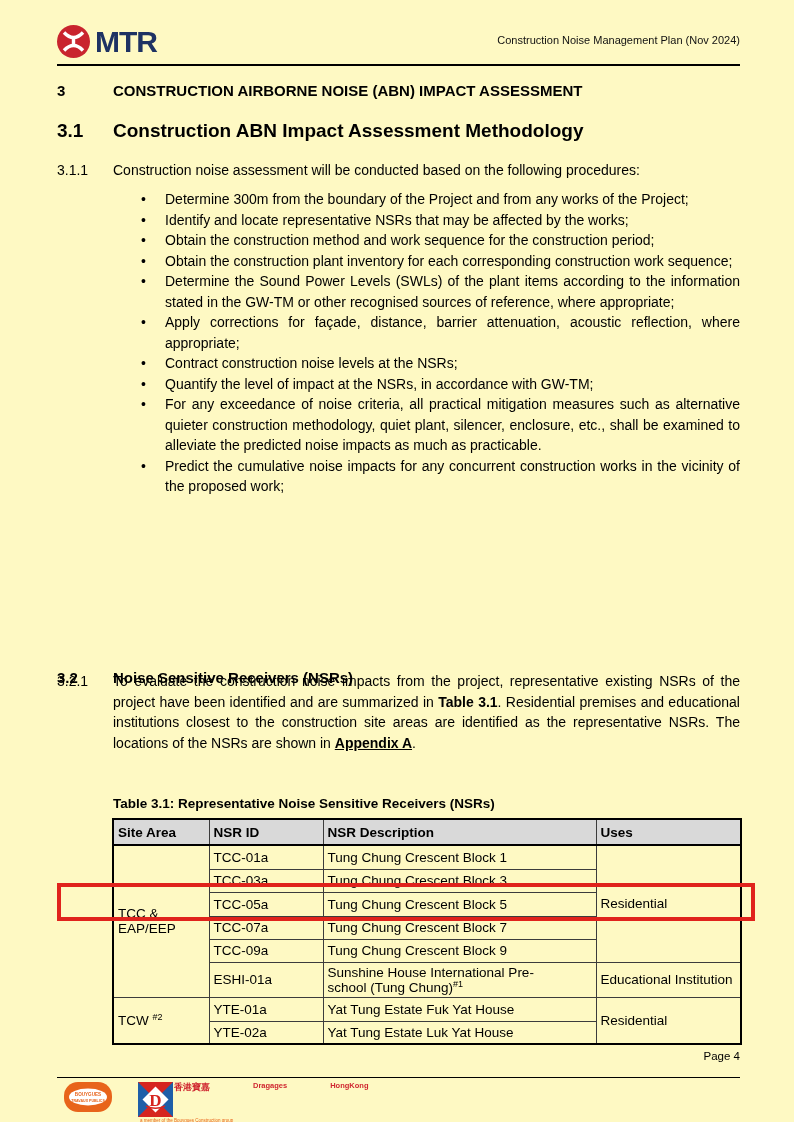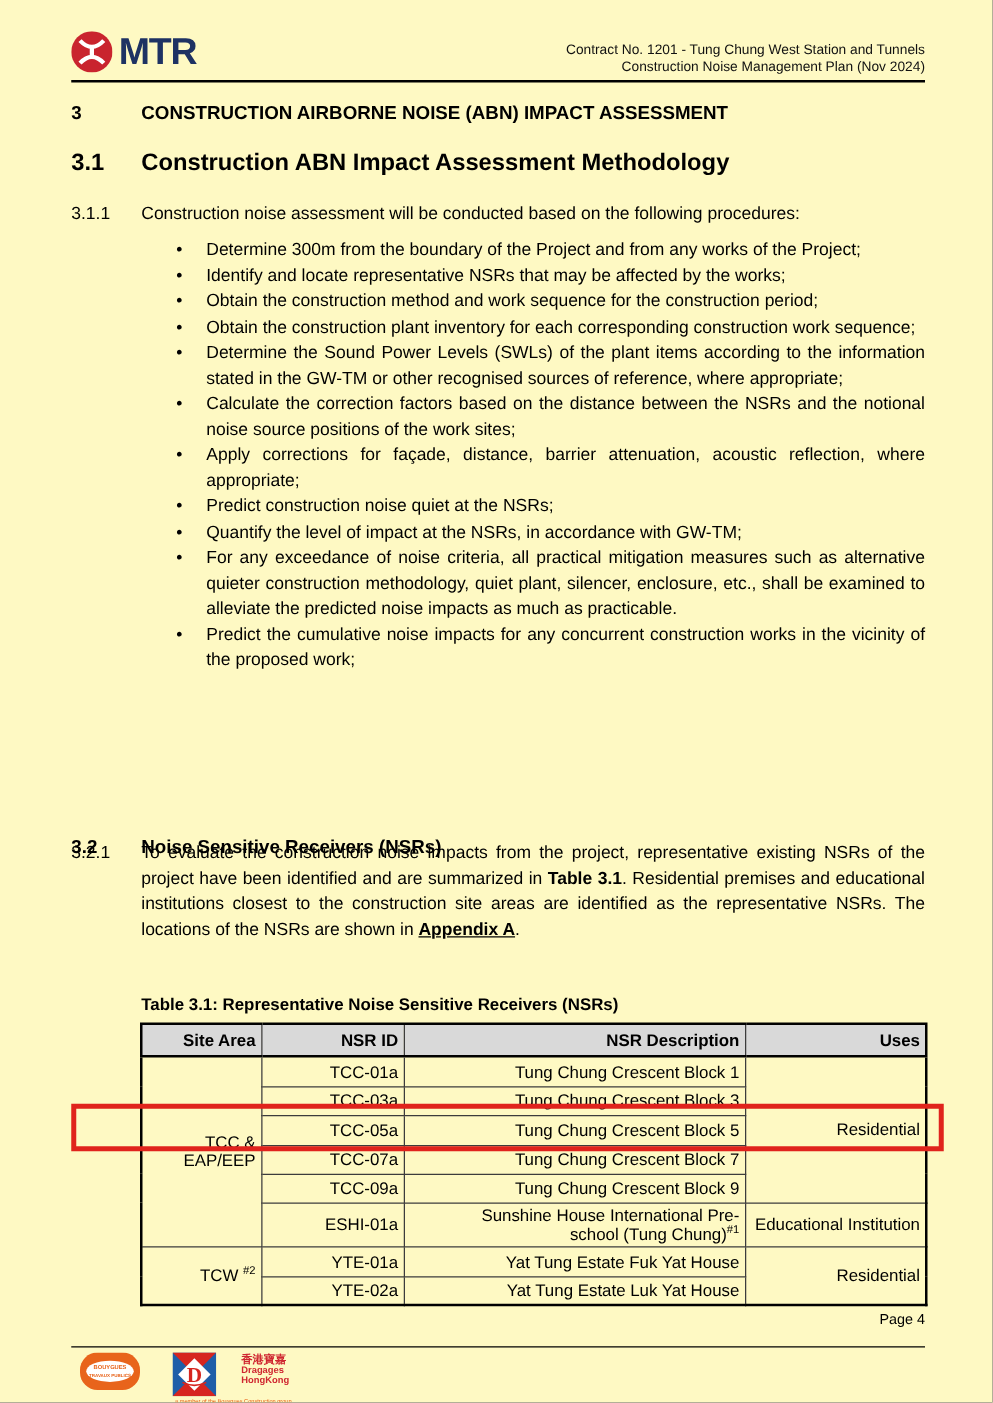--- a/index.html
+++ b/index.html
@@ -25,54 +25,53 @@
   .p321 { top:671px;justify-content:space-between; }
   .just { text-align:justify; }
   
   .bullets { position:absolute; left:141px; top:189px; width:599px; list-style:none; }
   .bullets li { display:flex; }
   .bullets li::before { content:"\2022"; flex:0 0 24px; font-size:14px; line-height:20.5px; }
   .b-text { flex:1; font-size:14px; line-height:20.5px; text-align:justify; }
   
   .tbl-caption { position:absolute; left:113px; top:796px; font-size:13.5px; font-weight:bold; }
   table.nsr { position:absolute; left:112px; top:818px; width:628px; border-collapse:collapse; font-size:13.5px; table-layout:fixed; }
-  table.nsr th, table.nsr td { border:1px solid #3c3c3c; text-align:right; vertical-align:middle; padding:1px 4px; }
+  table.nsr th, table.nsr td { border:1px solid #3c3c3c; text-align:left; vertical-align:middle; padding:1px 4px; }
   table.nsr { border:2px solid #000; }
   table.nsr th { background:#d9d9d9; font-weight:bold; border-bottom:2px solid #000; border-top:2px solid #000; }
   table.nsr .c1 { width:96px; } table.nsr .c2 { width:114px; } table.nsr .c3 { width:273px; } table.nsr .c4 { width:145px; }
   tr.hrow { height:26px; } tr.r { height:23px; } tr.r1 { height:24px; } tr.r6 { height:35px;margin-top:19px; }
   sup.fn { vertical-align:super; font-size:9px; line-height:0; }
   
   .hl-box { position:absolute; left:57px; top:883px; width:698px; height:38px; border:4px solid #e0231c; background:transparent; z-index:5; }
   
   .ftr-rule { position:absolute; left:57px; width:683px; top:1077px; border-top:1.5px solid #000; }
   .page-num { position:absolute; right:54px; top:1050px; font-size:11.5px; }
   .ftr-logos { position:absolute; left:64px; top:1082px; display:flex; align-items:flex-start; }
   .dragages-block { margin-left:26px; display:flex; }
-  .drg-text { margin-left:20px; display:flex; flex-direction:column; align-items:flex-start; }
+  .drg-text { margin-left:1px; display:flex; align-items:flex-start;gap:43px; }
   .cn { font-size:9px; color:#cf2630; line-height:10px; font-weight:bold; }
   .drg-name { font-size:7.5px; line-height:8px; font-weight:bold; color:#cf2630; }
   .drg-tagline { position:absolute; left:140px; top:1118px; width:110px; font-size:4.5px; color:#e8641b; white-space:nowrap; }
 </style>
 </head>
 <body>
 
 <div class="page">
 
   <div class="mtr-lockup">
     <svg width="33" height="33" viewBox="0 0 33 33">
       <circle cx="16.5" cy="16.5" r="16.5" fill="#c9242e"></circle>
       <path d="M7,7.5 Q16.5,17.5 26,7.5" fill="none" stroke="#fff" stroke-width="3.4"></path>
       <path d="M7,25.5 Q16.5,15.5 26,25.5" fill="none" stroke="#fff" stroke-width="3.4"></path>
       <rect x="14.8" y="11" width="3.4" height="11" fill="#fff"></rect>
     </svg>
     <span class="mtr-word">MTR</span>
   </div>
   <div class="hdr-right">
-    <div>Contract No. 1201 - Tung Chung West Station and Tunnels</div>
     <div>Construction Noise Management Plan (Nov 2024)</div>
   </div>
   <div class="hdr-rule"></div>
 
   <div class="row h1">
     <span class="num">3</span>
     <span>CONSTRUCTION AIRBORNE NOISE (ABN) IMPACT ASSESSMENT</span>
   </div>
 
   <div class="row h2a">
@@ -95,27 +94,24 @@
     <li>
         <span class="b-text">Obtain the construction method and work sequence for the construction period;</span>
       </li>
     <li>
         <span class="b-text">Obtain the construction plant inventory for each corresponding construction work sequence;</span>
       </li>
     <li>
         <span class="b-text">Determine the Sound Power Levels (SWLs) of the plant items according to the information stated in the GW-TM or other recognised sources of reference, where appropriate;</span>
       </li>
     <li>
-        <span class="b-text">Calculate the correction factors based on the distance between the NSRs and the notional noise source positions of the work sites;</span>
-      </li>
-    <li>
         <span class="b-text">Apply corrections for façade, distance, barrier attenuation, acoustic reflection, where appropriate;</span>
       </li>
     <li>
-        <span class="b-text">Predict construction noise quiet at the NSRs;</span>
+        <span class="b-text">Contract construction noise levels at the NSRs;</span>
       </li>
     <li>
         <span class="b-text">Quantify the level of impact at the NSRs, in accordance with GW-TM;</span>
       </li>
     <li>
         <span class="b-text">For any exceedance of noise criteria, all practical mitigation measures such as alternative quieter construction methodology, quiet plant, silencer, enclosure, etc., shall be examined to alleviate the predicted noise impacts as much as practicable.</span>
       </li>
     <li>
         <span class="b-text">Predict the cumulative noise impacts for any concurrent construction works in the vicinity of the proposed work;</span>
       </li>

